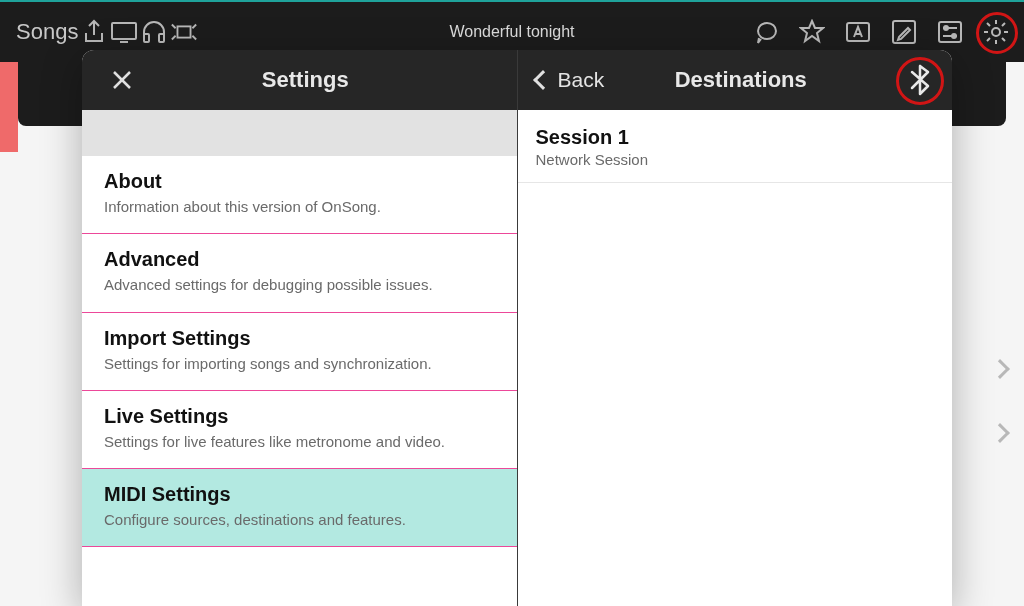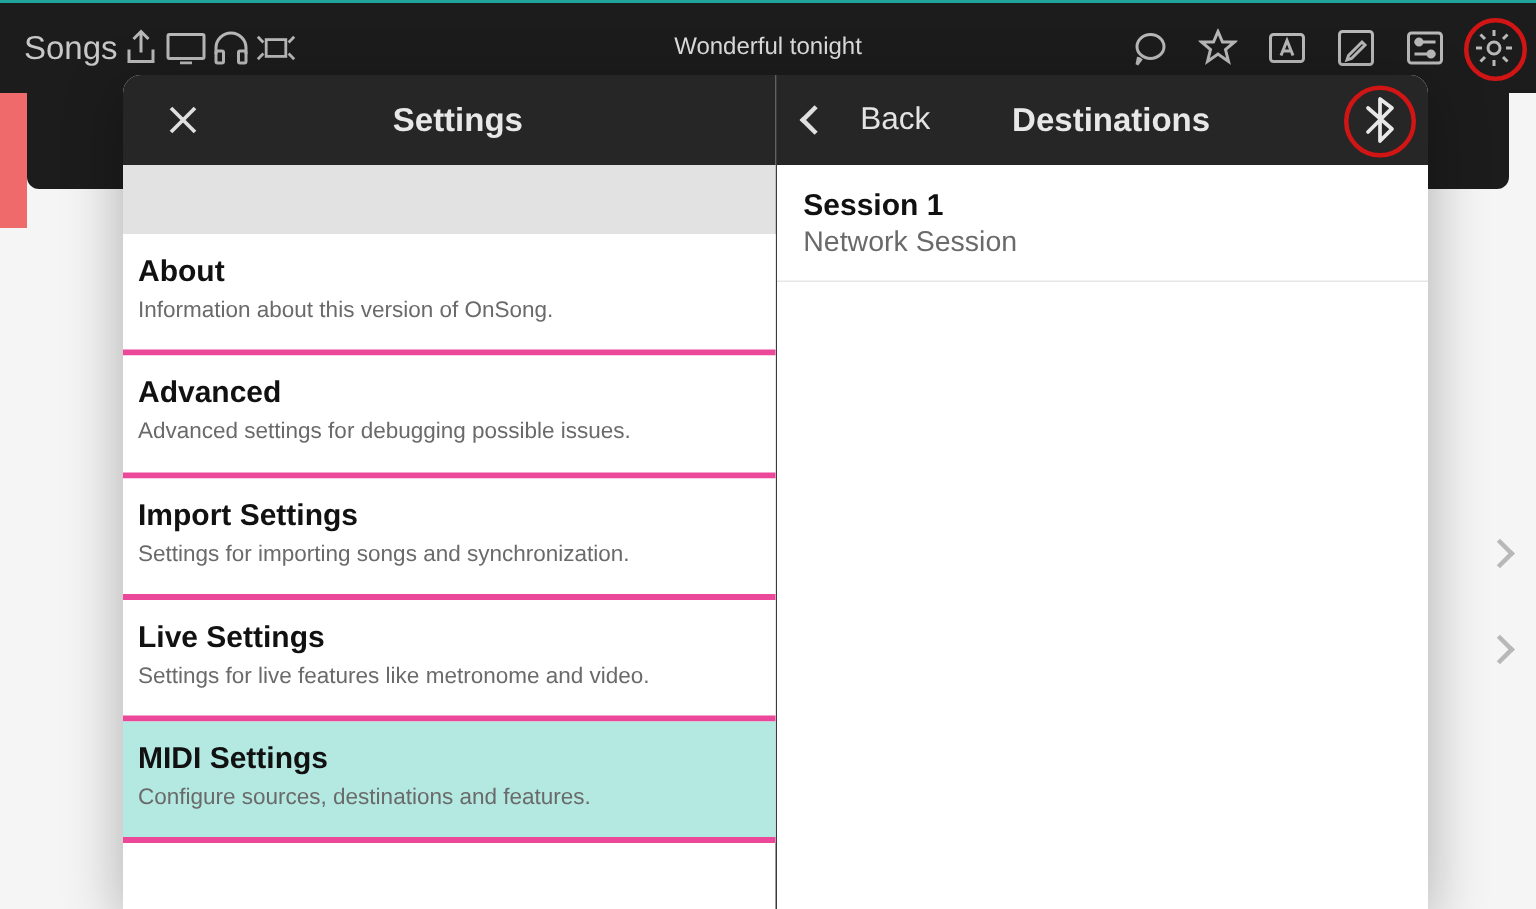--- a/index.html
+++ b/index.html
@@ -107,21 +107,21 @@
       width: 40px; height: 40px;
       display: flex; align-items: center; justify-content: center;
       cursor: pointer;
     }
     .close-btn svg { stroke: #e0e0e0; stroke-width: 2.5; }
     .back-btn {
       position: absolute;
       left: 10px;
       display: flex;
       align-items: center;
-      gap: 20px;
+      gap: 4px;
       font-size: 21px;
       color: #e4e4e4;
       cursor: pointer;
       padding: 8px;
       justify-content: space-between;
     }
     .back-chevron {
       width: 14px; height: 14px;
       border-top: 3px solid #e0e0e0;
       border-left: 3px solid #e0e0e0;
@@ -140,37 +140,37 @@
       right: 8px; top: 7px;
       width: 48px; height: 48px;
       border: 3px solid #d11515;
       border-radius: 50%;
       pointer-events: none;
     }
 
     .settings-spacer { height: 46px; background: #e2e2e2; }
     .settings-list { background: #fff; }
     .settings-item {
-      padding: 14px 10px 16px;
-      border-bottom: 4px solid #ec4899;
+      padding: 14px 22px 16px;
+      border-bottom: 1px solid #ec4899;
       cursor: pointer;
       background: #fff;
     }
     .settings-item.selected { background: #b3e9e1; }
     .settings-item .item-title { font-size: 20px; font-weight: 700; color: #111; margin-bottom: 4px;}
     .settings-item .item-sub { font-size: 15px; color: #6a6a6a; line-height: 1.35; }
 
     .dest-list { background: #fff; }
     .dest-item {
       padding: 16px 18px 14px;
       border-bottom: 1px solid #e6e6e6;
       cursor: pointer;
     }
     .dest-item .d-title { font-size: 20px; font-weight: 700; color: #111; margin-bottom: 2px; }
-    .dest-item .d-sub { font-size: 19px; color: #6a6a6a; }
+    .dest-item .d-sub { font-size: 15px; color: #6a6a6a; }
 
     .bg-doc {
       position: absolute;
       top: 62px; left: 18px; right: 18px;
       height: 64px;
       background: #1c1c1c;
       border-radius: 0 0 8px 8px;
     }
   </style>
 </head>

